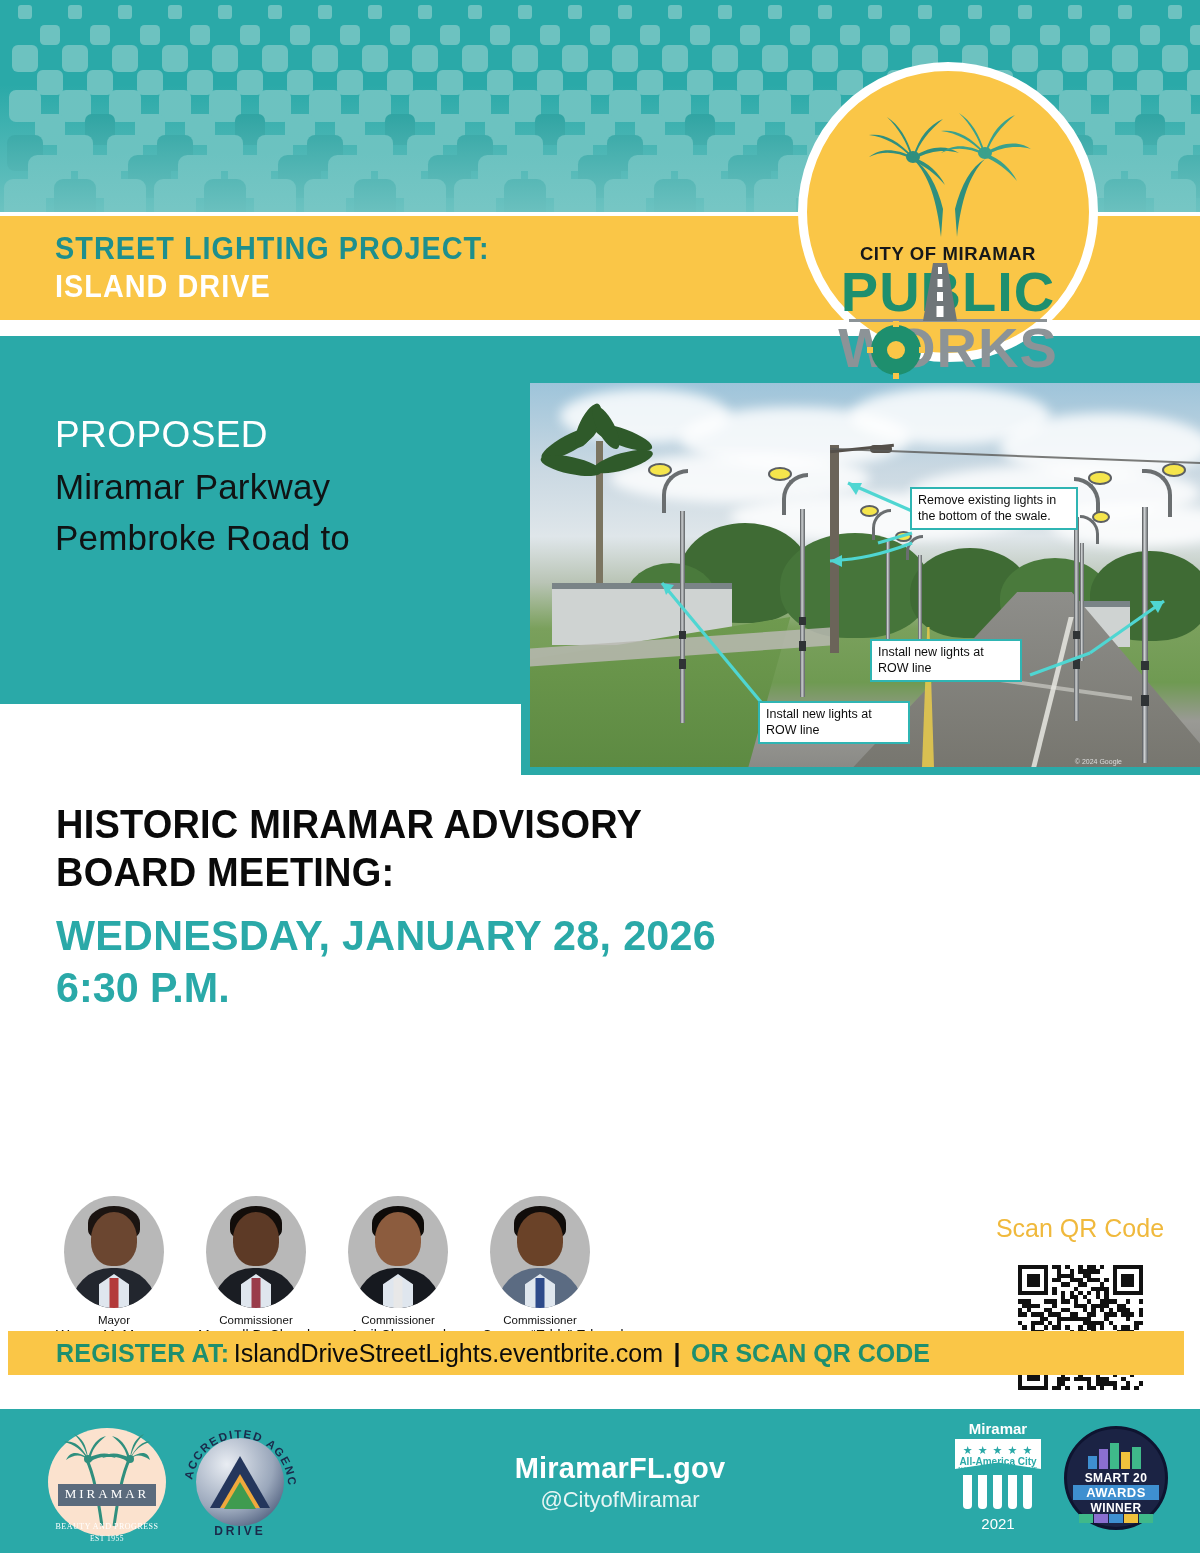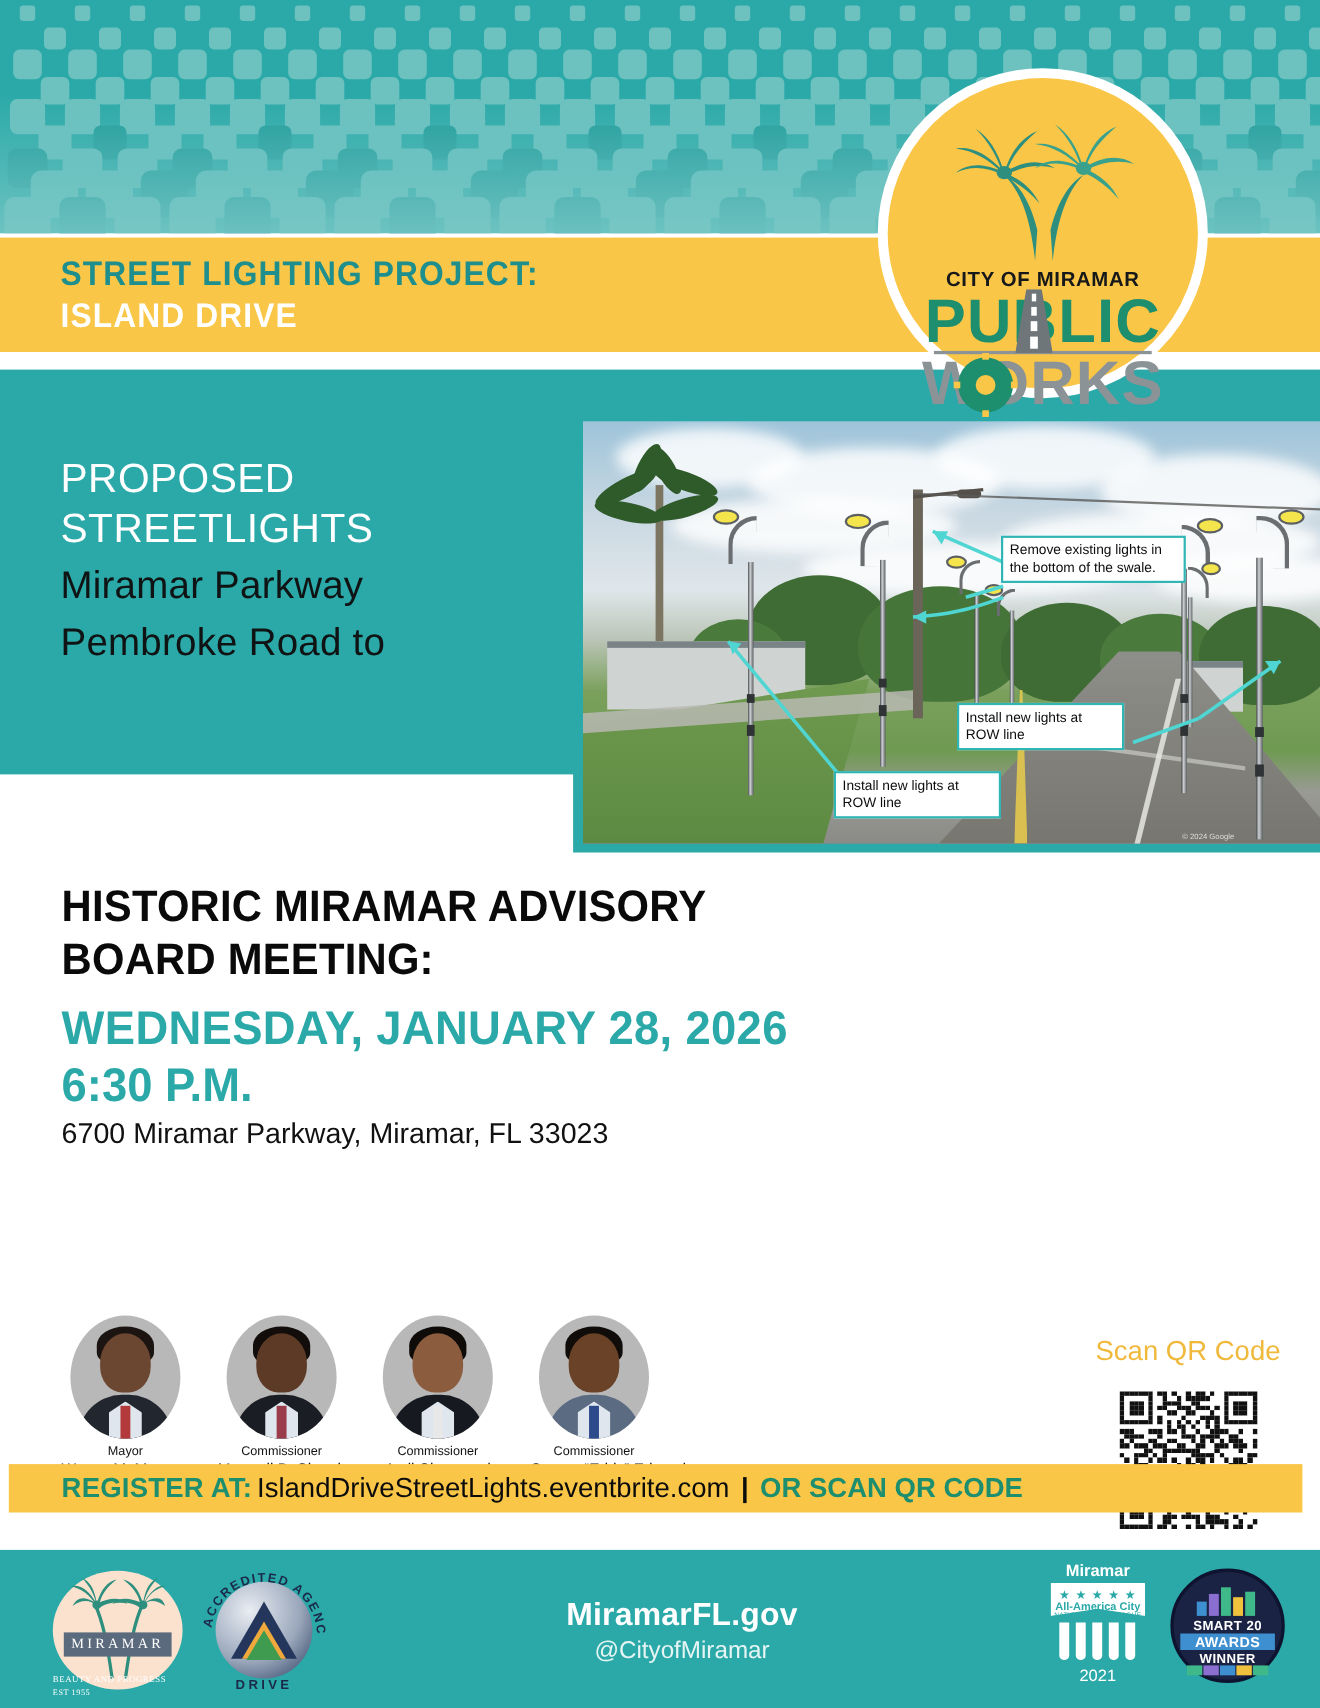--- a/index.html
+++ b/index.html
@@ -117,21 +117,21 @@
   .reg-pipe{font-size:25px;font-weight:bold;color:#0c0c0c;margin:0 6px;}
   .reg-c{font-size:25px;font-weight:bold;color:#1e8f6e;}
 
   
   .footer{position:absolute;left:0;top:1409px;width:1200px;height:144px;background:#2aa9a8;}
   .miramar-seal{position:absolute;left:48px;top:1428px;width:118px;height:108px;}
   .seal-oval{position:absolute;inset:0;border-radius:50%;background:#fbe2ce;}
   .seal-band{position:absolute;left:10px;top:56px;width:98px;height:22px;background:#5b6b7d;}
   .seal-txt{position:absolute;left:0;top:58px;width:118px;text-align:center;
      font-size:13px;letter-spacing:3px;color:#fff;font-family:"Liberation Serif",serif;}
-  .seal-cap{position:absolute;left:48px;width:118px;text-align:left;color:#fff;
+  .seal-cap{position:absolute;left:48px;width:118px;text-align:center;color:#fff;
      font-family:"Liberation Serif",serif;}
   .apwa{position:absolute;left:182px;top:1424px;width:116px;height:116px;}
   .apwa-ring{position:absolute;left:14px;top:14px;width:88px;height:88px;border-radius:50%;
      background:radial-gradient(circle at 35% 30%,#e9edf3,#9aa7bb 55%,#26375c 100%);}
   .apwa-tri{position:absolute;left:28px;top:32px;width:0;height:0;
      border-left:30px solid transparent;border-right:30px solid transparent;border-bottom:52px solid #24365c;}
   .apwa-inner{position:absolute;left:38px;top:50px;width:0;height:0;
      border-left:20px solid transparent;border-right:20px solid transparent;border-bottom:34px solid #f0a93c;}
   .apwa-inner2{position:absolute;left:42px;top:58px;width:0;height:0;
      border-left:16px solid transparent;border-right:16px solid transparent;border-bottom:27px solid #3f9b4f;}
@@ -397,21 +397,20 @@
   <div class="title-wrap">
     <div class="t-line1">STREET LIGHTING PROJECT:</div>
     <div class="t-line2">ISLAND DRIVE</div>
   </div>
 </div>
 
 <div class="teal-band"></div>
 
 <div class="left-copy">
   <div class="lc-big">PROPOSED</div>
-  <div class="lc-big">STREETLIGHTS</div>
   <div class="lc-sub">Miramar Parkway</div>
   <div class="lc-sub">Pembroke Road to</div>
 </div>
 
 <div class="photo-frame">
   <div class="photo">
 
     <div class="sky-cloud" style="left:30px;top:6px;width:170px;height:54px;"></div>
     <div class="sky-cloud" style="left:150px;top:24px;width:230px;height:62px;"></div>
     <div class="sky-cloud" style="left:320px;top:4px;width:200px;height:58px;"></div>
@@ -577,21 +576,20 @@
       <rect x="52" y="26" width="7" height="6"></rect>
     </g>
   </svg>
 </div>
 
 <div class="meet">
   <h1>HISTORIC MIRAMAR ADVISORY</h1>
   <h1>BOARD MEETING:</h1>
   <p class="date">WEDNESDAY, JANUARY 28, 2026</p>
   <p class="time">6:30 P.M.</p>
-  <p class="addr">6700 Miramar Parkway, Miramar, FL  33023</p>
 </div>
 
 <div class="officials" id="officials-row">
     <div class="official">
       <div class="avatar">
         <div class="av-hair" style="background:#1b1411"></div>
         <div class="av-head" style="background:#6b4630"></div>
         <div class="av-body" style="background:#22262e"></div>
         <div class="av-shirt"></div>
         <div class="av-tie" style="background:#b33a3a"></div>

